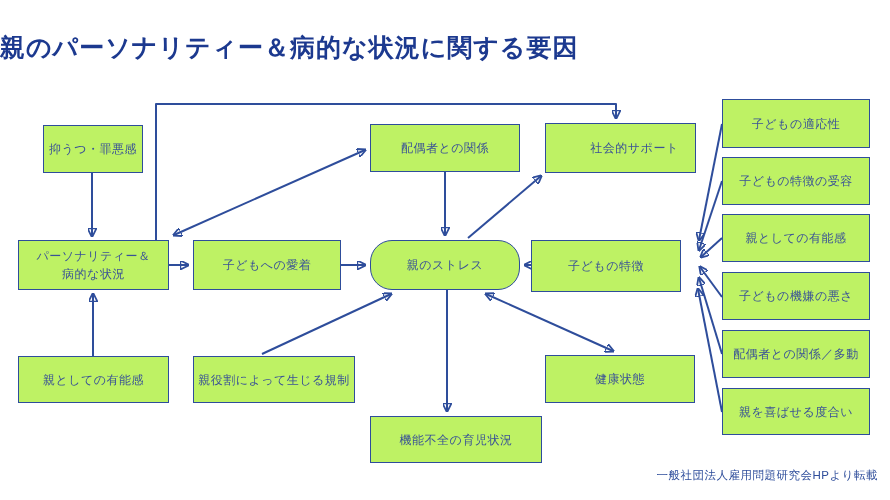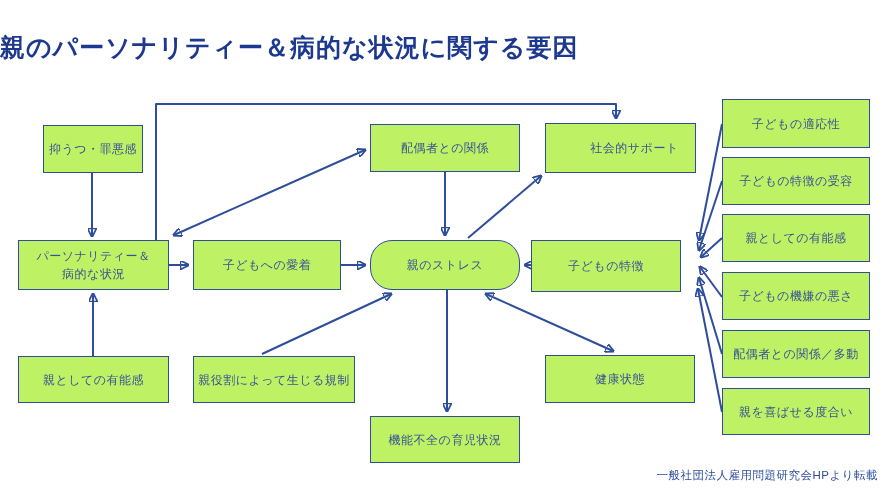--- a/index.html
+++ b/index.html
@@ -58,21 +58,21 @@
       <path d="M722 412 L698 289" marker-end="url(#arrow)"></path>
     </svg>
 <div class="node" style="left: 43px; top: 125px; width: 100px; height: 48px;">抑うつ・罪悪感</div>
     <div class="node" style="left: 18px; top: 240px; width: 151px; height: 50px;">パーソナリティー＆
 病的な状況</div>
     <div class="node" style="left: 18px; top: 356px; width: 151px; height: 47px;">親としての有能感</div>
     <div class="node" style="left: 193px; top: 240px; width: 148px; height: 50px;">子どもへの愛着</div>
     <div class="node" style="left: 193px; top: 356px; width: 162px; height: 47px;">親役割によって生じる規制</div>
     <div class="node" style="left: 370px; top: 124px; width: 150px; height: 48px;">配偶者との関係</div>
     <div class="node" style="left: 370px; top: 240px; width: 150px; height: 50px; border-radius: 22px;">親のストレス</div>
-    <div class="node" style="left: 370px; top: 416px; width: 150px; height: 47px;">機能不全の育児状況</div>
+    <div class="node" style="left: 370px; top: 416px; width: 172px; height: 47px;">機能不全の育児状況</div>
     <div class="node" style="left: 545px; top: 123px; width: 151px; height: 50px; padding-left: 28px;">社会的サポート</div>
     <div class="node" style="left: 531px; top: 240px; width: 150px; height: 52px;">子どもの特徴</div>
     <div class="node" style="left: 545px; top: 355px; width: 150px; height: 48px;">健康状態</div>
     <div class="node" style="left: 722px; top: 99px; width: 148px; height: 49px;">子どもの適応性</div>
     <div class="node" style="left: 722px; top: 157px; width: 148px; height: 48px;">子どもの特徴の受容</div>
     <div class="node" style="left: 722px; top: 214px; width: 148px; height: 48px;">親としての有能感</div>
     <div class="node" style="left: 722px; top: 272px; width: 148px; height: 48px;">子どもの機嫌の悪さ</div>
     <div class="node" style="left: 722px; top: 330px; width: 148px; height: 48px;">配偶者との関係／多動</div>
     <div class="node" style="left: 722px; top: 388px; width: 148px; height: 47px;">親を喜ばせる度合い</div>
   </div>

